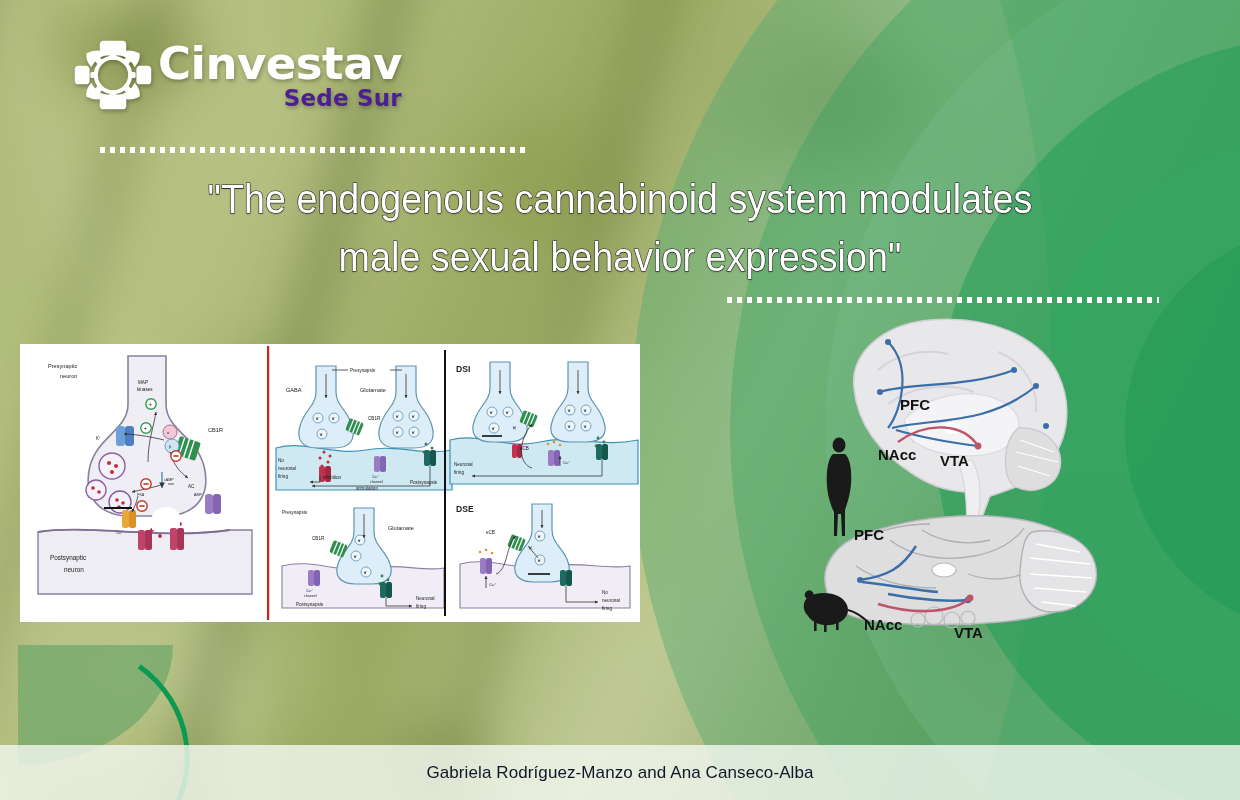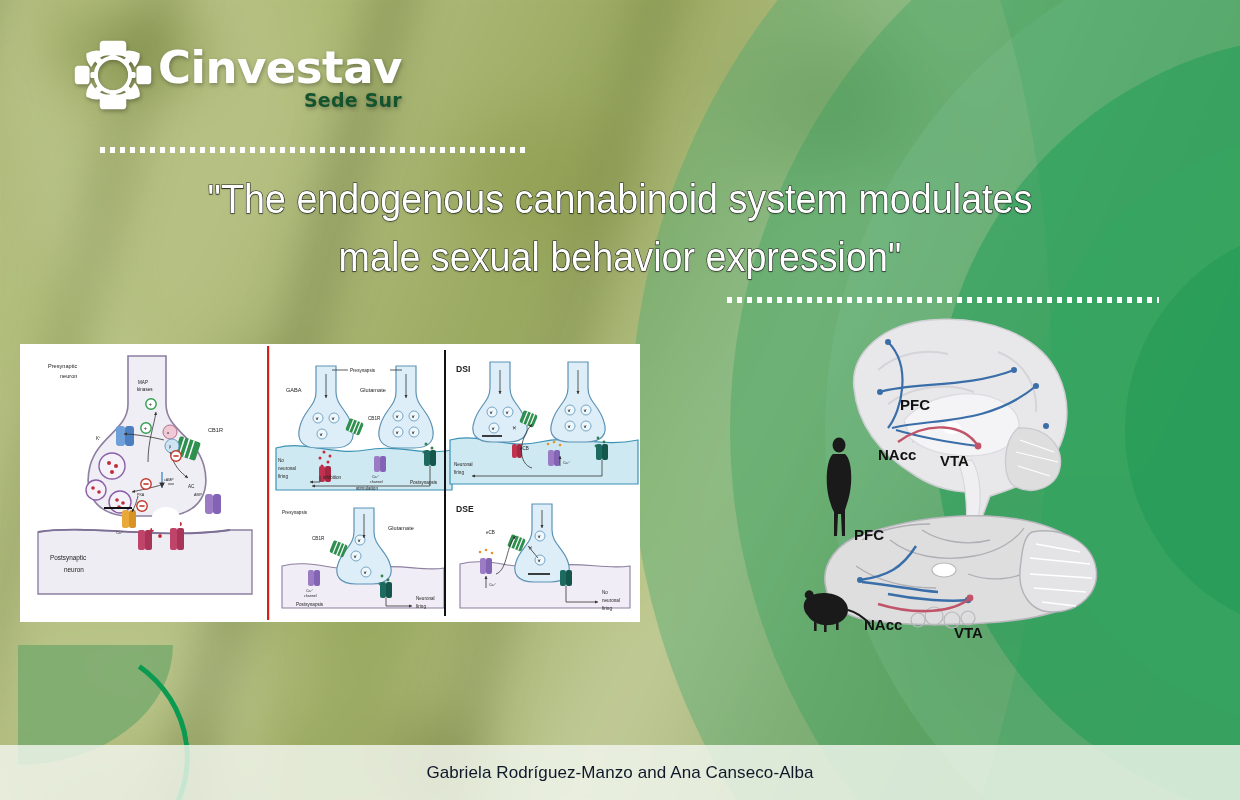--- a/index.html
+++ b/index.html
@@ -59,21 +59,21 @@
   
   .logo{position:absolute;left:74px;top:36px;display:flex;align-items:flex-end;
         filter:drop-shadow(1px 2px 2px rgba(0,0,0,.30));}
   .logo-mark{width:78px;height:78px;flex:0 0 78px;}
   .logo-text{margin-left:6px;padding-bottom:4px;line-height:1;}
   .logo-title{
     font-size:45px;font-weight:bold;color:#fff;letter-spacing:-.5px;
     font-family:"DejaVu Sans", sans-serif;
   }
   .logo-sub{
-    font-size:19px;font-weight:bold;color:#14532d;text-align:right;
+    font-size:23px;font-weight:bold;color:#4c1d95;text-align:right;
     margin-top:1px;letter-spacing:.2px;
     font-family:"DejaVu Sans", sans-serif;
   }
 
   
   .dotted{
     position:absolute;height:6px;
     background-image:linear-gradient(to right,#ffffff 0 5px, rgba(255,255,255,0) 5px 10px);
     background-size:10px 6px;background-repeat:repeat-x;
   }

